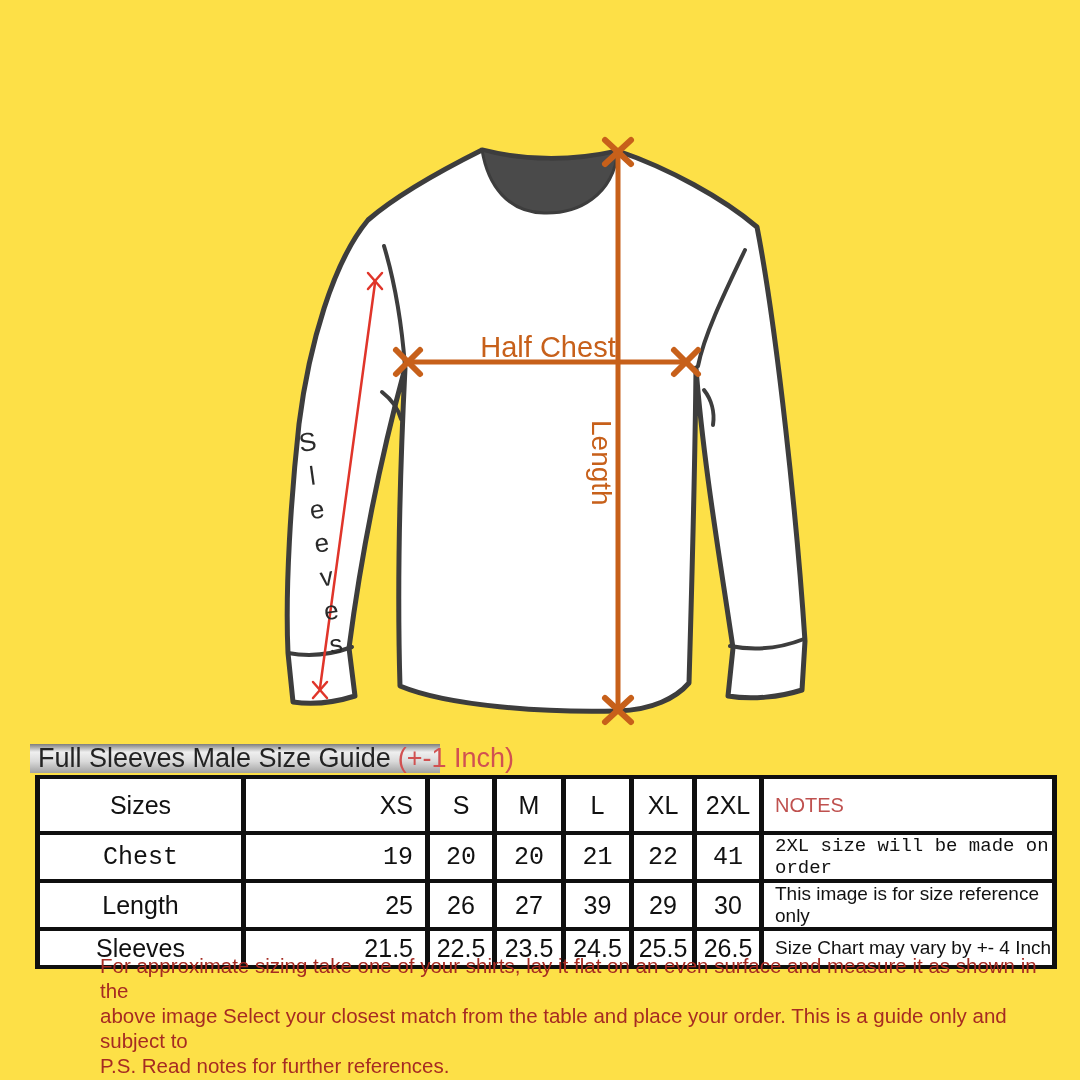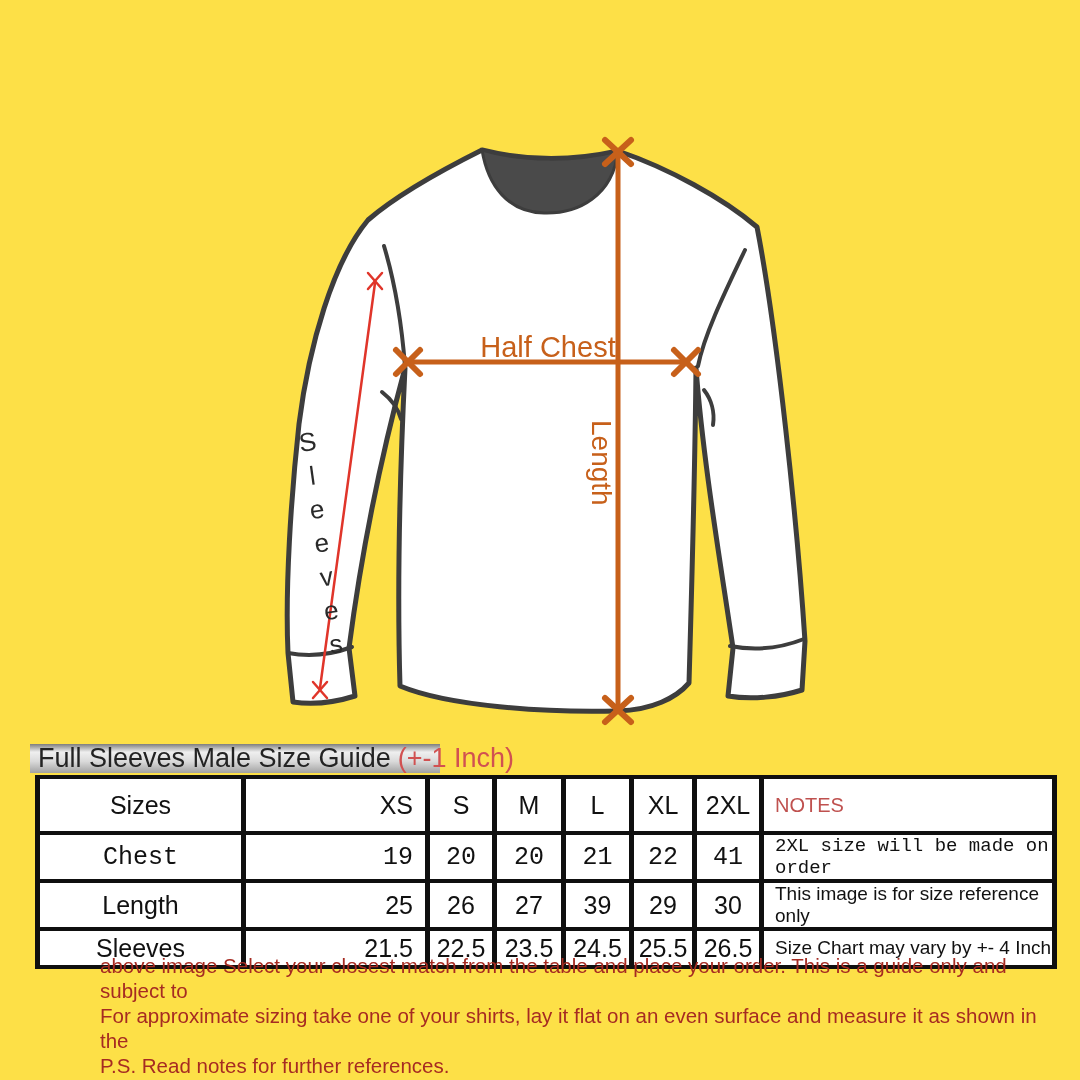--- a/index.html
+++ b/index.html
@@ -196,18 +196,18 @@
       <td>23.5</td>
       <td>24.5</td>
       <td>25.5</td>
       <td>26.5</td>
       <td class="c-notes">Size Chart may vary by +- 4 Inch</td>
     </tr>
   </tbody>
     </table>
 
   <div class="footer">
+    <div>For approximate sizing take one of your shirts, lay it flat on an even surface and measure it as shown in the</div>
     <div>above image Select your closest match from the table and place your order. This is a guide only and subject to</div>
-    <div>For approximate sizing take one of your shirts, lay it flat on an even surface and measure it as shown in the</div>
     <div>P.S. Read notes for further references.</div>
   </div>
 
 </div>
 
 </body></html>

